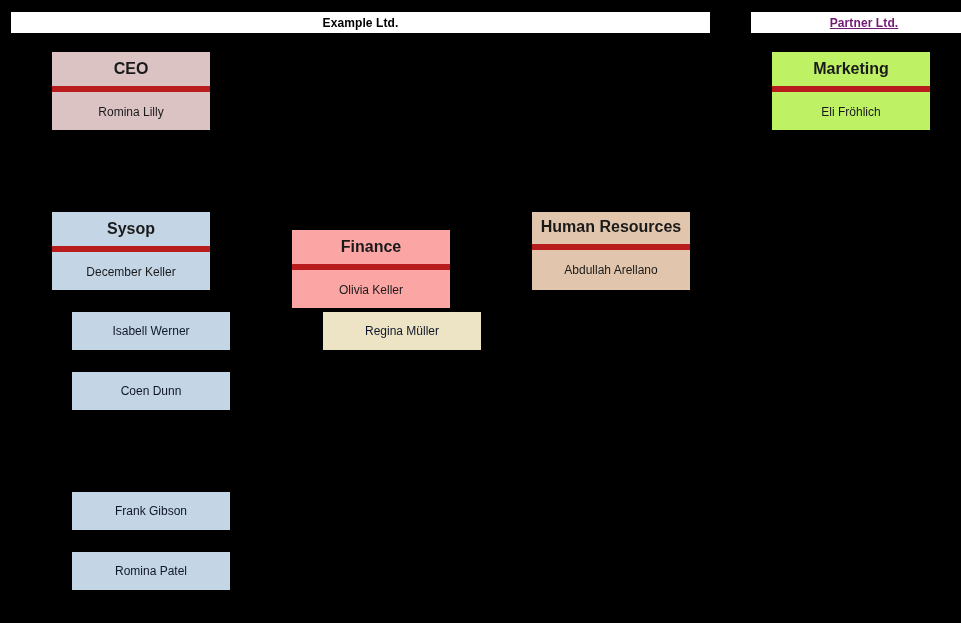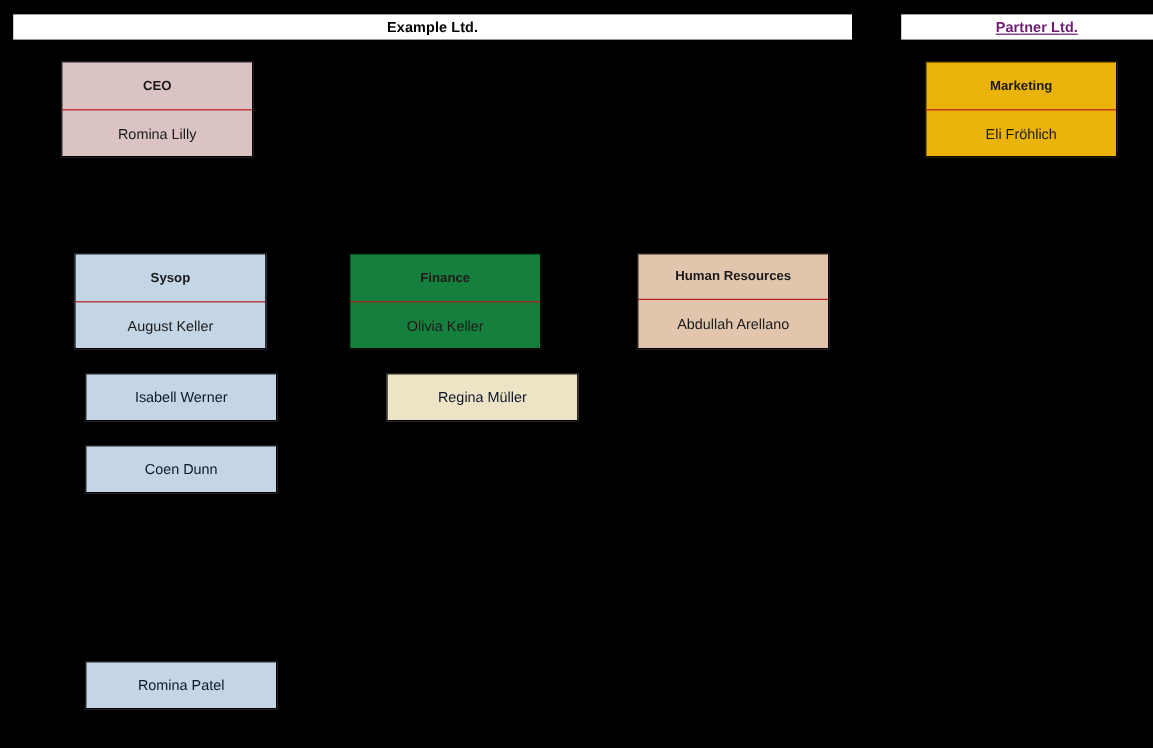--- a/index.html
+++ b/index.html
@@ -46,24 +46,24 @@
     border: 1px solid #000000;
     display: flex;
     flex-direction: column;
   }
   .node .node-title {
     flex: 0 0 40px;
     height: 40px;
     display: flex;
     align-items: center;
     justify-content: center;
-    font-size: 11px;
+    font-size: 16px;
     font-weight: bold;
     color: #1a1a1a;
-    border-bottom: 1px solid #b91c1c;
+    border-bottom: 6px solid #b91c1c;
     box-sizing: border-box;
     text-align: center;
   }
   .node .node-person {
     flex: 0 0 40px;
     height: 40px;
     display: flex;
     align-items: center;
     justify-content: center;
     font-size: 12px;
@@ -94,41 +94,44 @@
     <div class="company-bar" style="left: 11px; top: 12px; width: 699px; height: 21px; background: rgb(255, 255, 255); color: rgb(0, 0, 0);">
       <span>Example Ltd.</span>
     </div>
     <div class="company-bar" style="left: 751px; top: 12px; width: 226px; height: 21px; background: rgb(255, 255, 255); color: #701a75; text-decoration: underline;">
       <span>Partner Ltd.</span>
     </div>
     <div class="node" style="left: 51px; top: 51px; width: 160px; height: 80px; background: rgb(219, 195, 196); border-color: rgb(0, 0, 0);">
       <div class="node-title">CEO</div>
       <div class="node-person">Romina Lilly</div>
     </div>
-    <div class="node" style="left: 771px; top: 51px; width: 160px; height: 80px; background: #eab308; border-color: rgb(0, 0, 0);">
+    <div class="node" style="left: 771px; top: 51px; width: 160px; height: 80px; background: #bef264; border-color: rgb(0, 0, 0);">
       <div class="node-title">Marketing</div>
       <div class="node-person">Eli Fröhlich</div>
     </div>
-    <div class="node" style="left: 62px; top: 211px; width: 160px; height: 80px; background: rgb(196, 213, 230); border-color: rgb(0, 0, 0);">
+    <div class="node" style="left: 51px; top: 211px; width: 160px; height: 80px; background: rgb(196, 213, 230); border-color: rgb(0, 0, 0);">
       <div class="node-title">Sysop</div>
-      <div class="node-person">August Keller</div>
+      <div class="node-person">December Keller</div>
     </div>
-    <div class="node" style="left: 291px; top: 211px; width: 160px; height: 80px; background: #15803d; border-color: rgb(0, 0, 0);">
+    <div class="node" style="left: 291px; top: 229px; width: 160px; height: 80px; background: #fca5a5; border-color: rgb(0, 0, 0);">
       <div class="node-title">Finance</div>
       <div class="node-person">Olivia Keller</div>
     </div>
     <div class="node" style="left: 531px; top: 211px; width: 160px; height: 80px; background: rgb(225, 198, 173); border-color: rgb(0, 0, 0); justify-content: flex-end;">
       <div class="node-title">Human Resources</div>
       <div class="node-person">Abdullah Arellano</div>
     </div>
     <div class="member" style="left: 71px; top: 311px; width: 160px; background: rgb(196, 213, 230);">
       <span>Isabell Werner</span>
     </div>
     <div class="member" style="left: 71px; top: 371px; width: 160px; background: rgb(196, 213, 230);">
       <span>Coen Dunn</span>
     </div>
+    <div class="member" style="left: 71px; top: 491px; width: 160px; background: rgb(196, 213, 230);">
+      <span>Frank Gibson</span>
+    </div>
     <div class="member" style="left: 71px; top: 551px; width: 160px; background: rgb(196, 213, 230);">
       <span>Romina Patel</span>
     </div>
     <div class="member" style="left: 322px; top: 311px; width: 160px; background: rgb(237, 227, 197);">
       <span>Regina Müller</span>
     </div>
   </div>
 
 </body></html>

